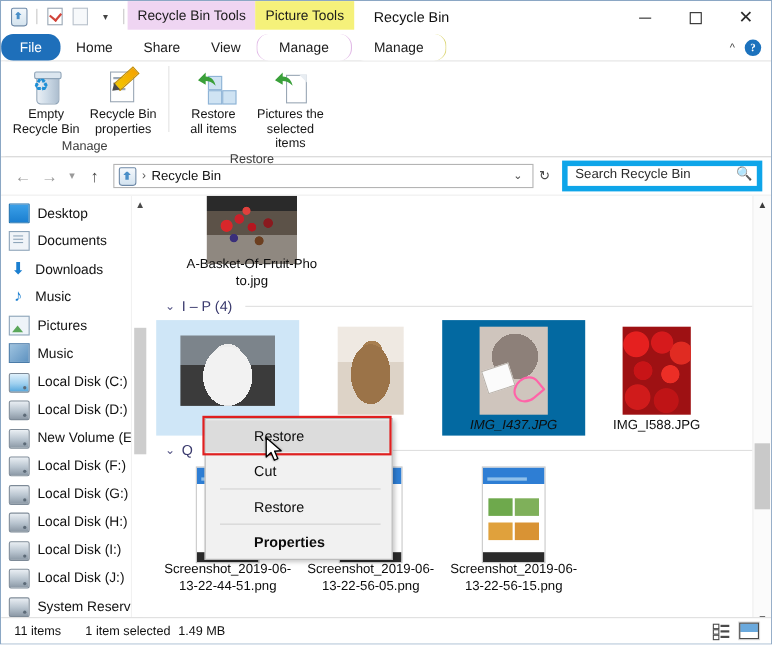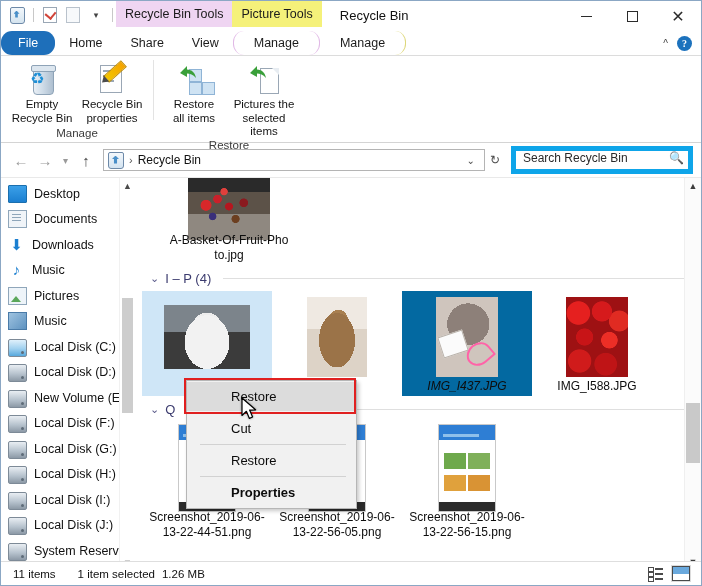--- a/index.html
+++ b/index.html
@@ -985,21 +985,21 @@
 
   <div class="cursor">
     <svg class="cursor-arrow" width="17" height="24" viewBox="0 0 17 24" aria-hidden="true">
       <path d="M1 1 L1 18.5 L5.4 14.3 L8.4 21.4 L11.6 20 L8.6 13.1 L14.6 12.8 Z" fill="#ffffff" stroke="#000000" stroke-width="1.2" stroke-linejoin="round"></path>
     </svg>
   </div>
 
   <div class="statusbar">
     <span class="sb-count">11 items</span>
     <span class="sb-sel">1 item selected</span>
-    <span class="sb-size">1.26 MB</span>
+    <span class="sb-size">1.49 MB</span>
     <span class="sb-views">
       <span class="vbtn">
         <span class="v-details">
           <i class="c r1"></i>
             <i class="c r2"></i>
             <i class="c r3"></i>
           <i class="l r1"></i>
             <i class="l r2"></i>
             <i class="l r3"></i>
         </span>

